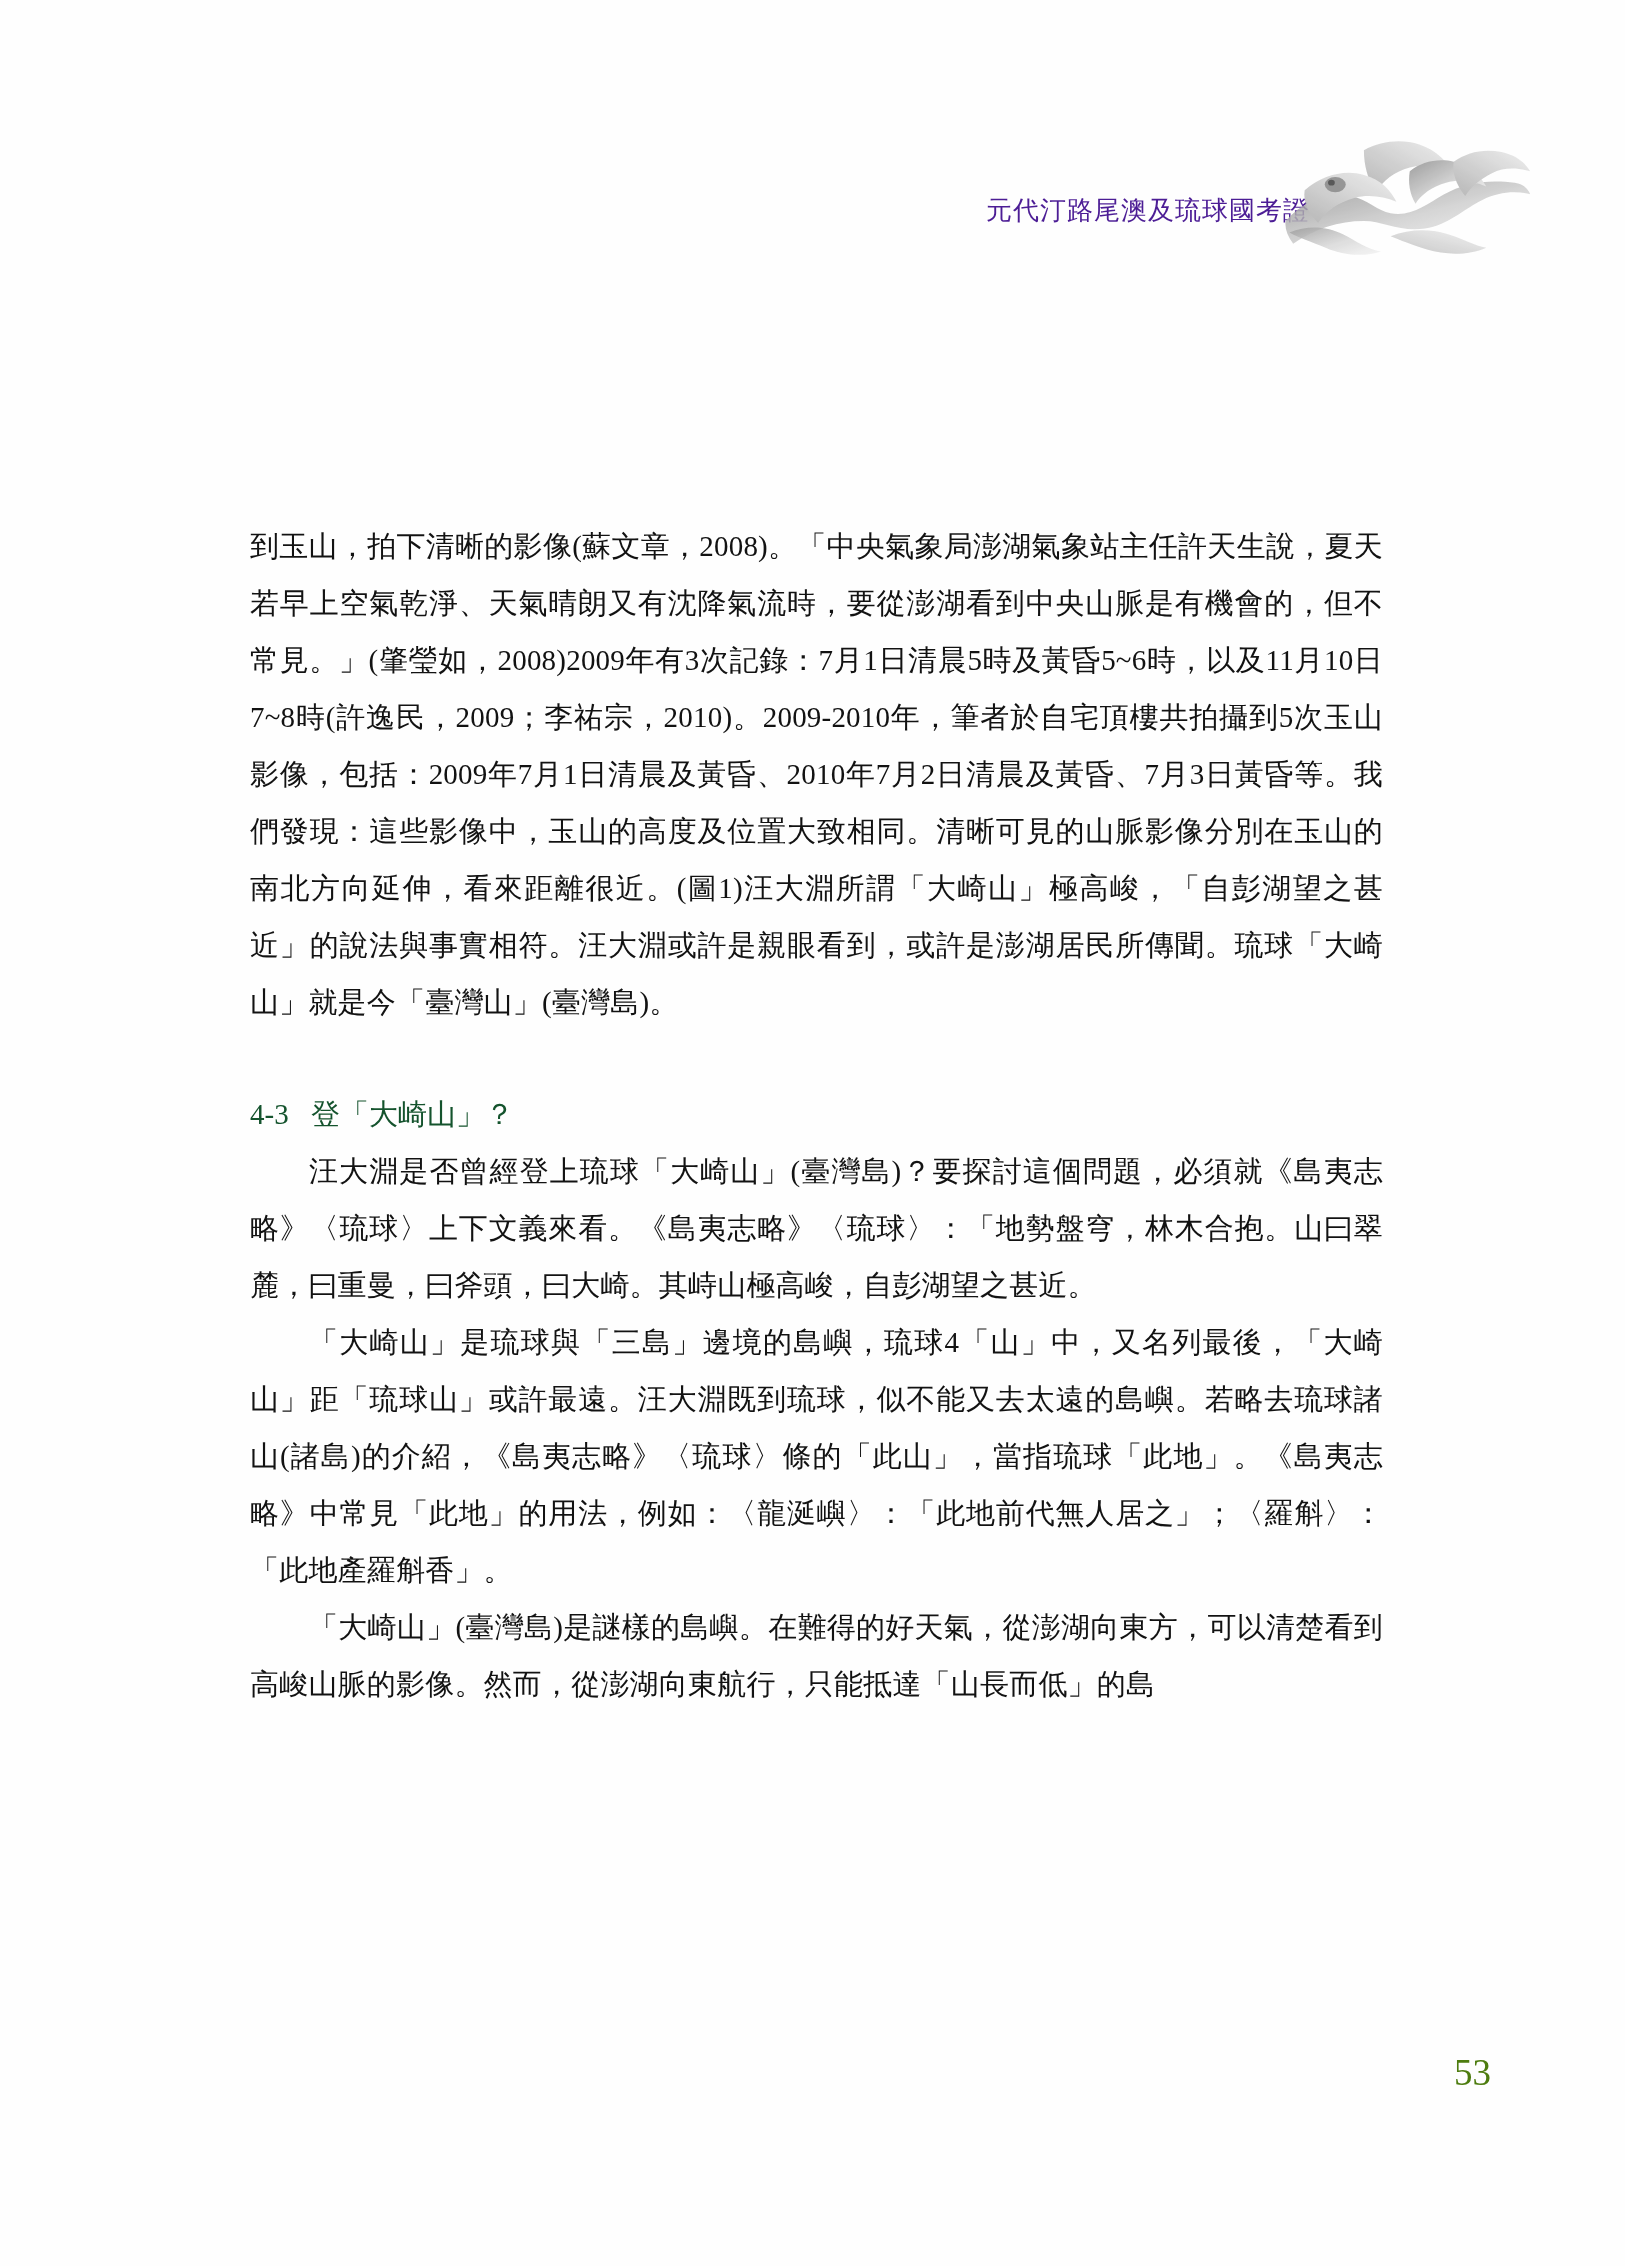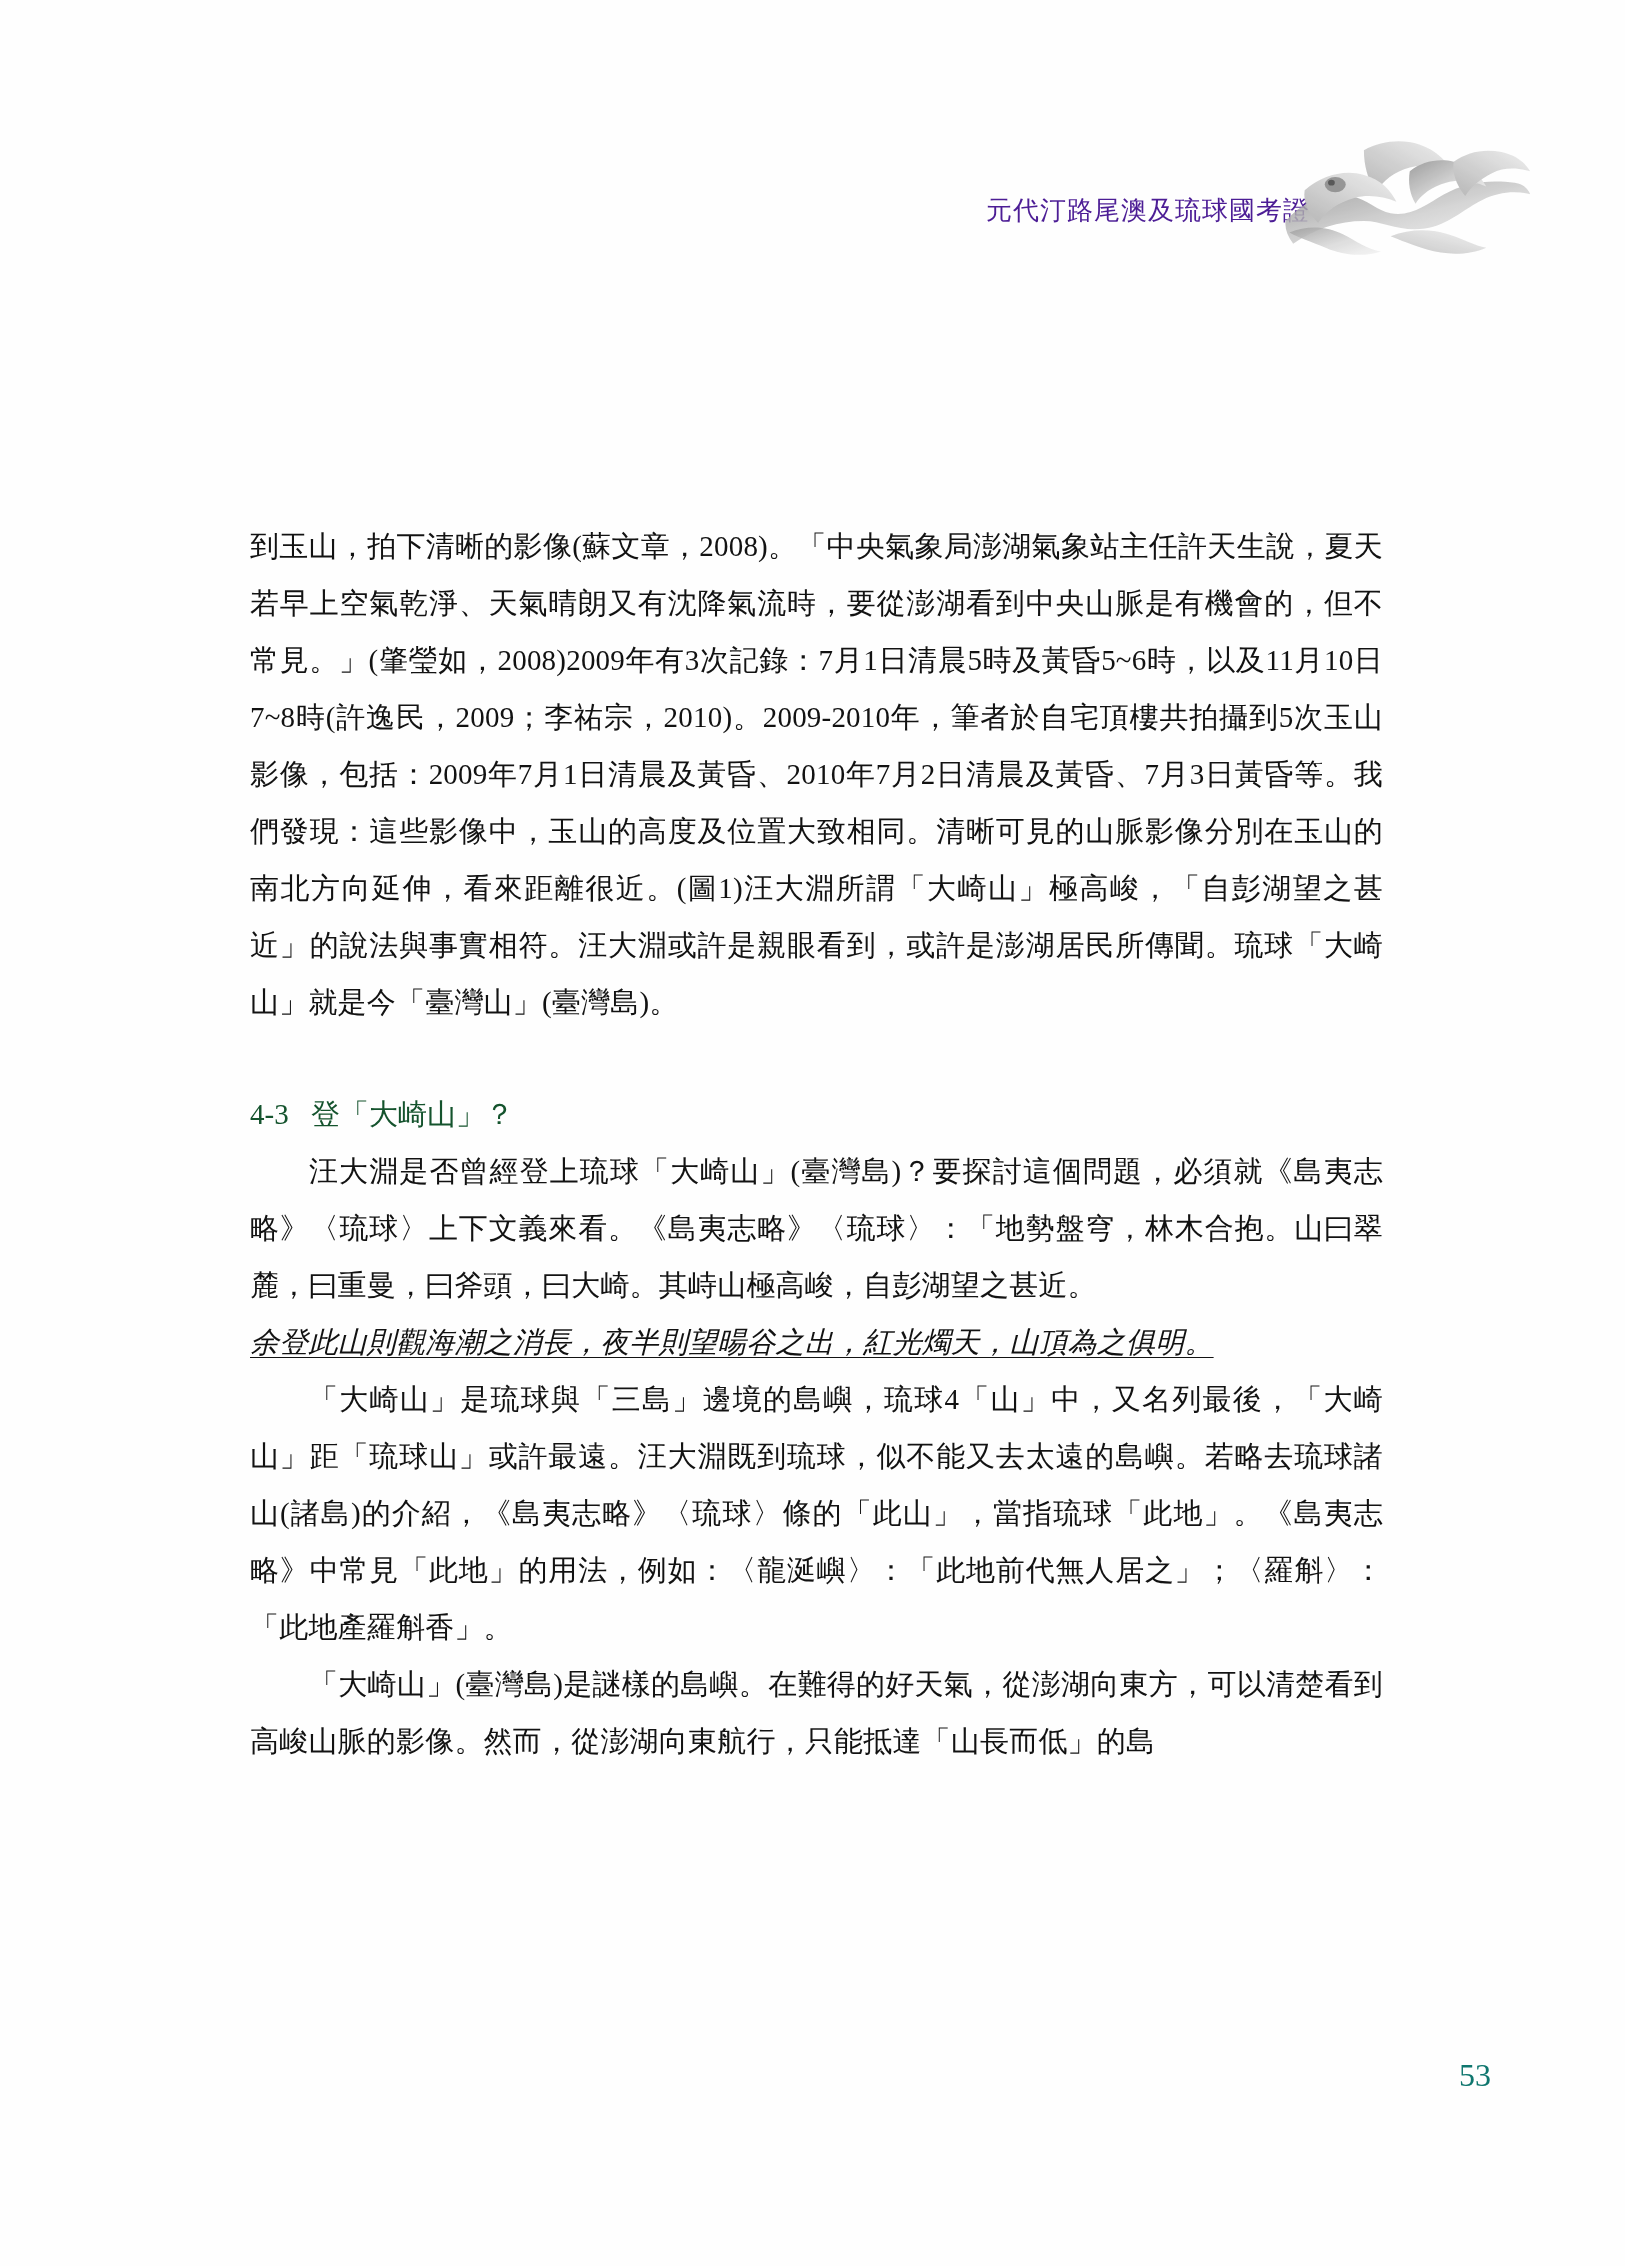--- a/index.html
+++ b/index.html
@@ -88,22 +88,22 @@
   .italicish {
     font-style: italic;
     font-family: "Liberation Serif", "DejaVu Serif", serif;
   }
 
   
   .page-number {
     position: absolute;
     right: 134px;
     bottom: 172px;
-    font-size: 32px;
-    color: #0f766e;
+    font-size: 37px;
+    color: #4d7c0f;
     font-family: "Liberation Serif", "DejaVu Serif", serif;
   }
 
   
   .para-block + .para-block { margin-top: 0; }
 </style>
 </head>
 <body>
 
 <div class="page">
@@ -142,21 +142,20 @@
     <div class="para-block">
       <p class="body">到玉山，拍下清晰的影像(蘇文章，2008)。「中央氣象局澎湖氣象站主任許天生說，夏天若早上空氣乾淨、天氣晴朗又有沈降氣流時，要從澎湖看到中央山脈是有機會的，但不常見。」(肇瑩如，2008)2009年有3次記錄：7月1日清晨5時及黃昏5~6時，以及11月10日7~8時(許逸民，2009；李祐宗，2010)。2009-2010年，筆者於自宅頂樓共拍攝到5次玉山影像，包括：2009年7月1日清晨及黃昏、2010年7月2日清晨及黃昏、7月3日黃昏等。我們發現：這些影像中，玉山的高度及位置大致相同。清晰可見的山脈影像分別在玉山的南北方向延伸，看來距離很近。(圖1)汪大淵所謂「大崎山」極高峻，「自彭湖望之甚近」的說法與事實相符。汪大淵或許是親眼看到，或許是澎湖居民所傳聞。琉球「大崎山」就是今「臺灣山」(臺灣島)。</p>
     </div>
 
     <div class="section-head">
       <span class="num">4-3</span><span>登「大崎山」？</span>
     </div>
 
     <div class="para-block">
       <p class="body indent">汪大淵是否曾經登上琉球「大崎山」(臺灣島)？要探討這個問題，必須就《島夷志略》〈琉球〉上下文義來看。《島夷志略》〈琉球〉：「地勢盤穹，林木合抱。山曰翠麓，曰重曼，曰斧頭，曰大崎。其峙山極高峻，自彭湖望之甚近。</p>
-      <p class="body"><span class="underline-seg italicish">余登此山則觀海潮之消長，夜半則望暘谷之出，紅光燭天，山頂為之俱明。</span></p>
     </div>
 
     <div class="para-block">
       <p class="body indent">「大崎山」是琉球與「三島」邊境的島嶼，琉球4「山」中，又名列最後，「大崎山」距「琉球山」或許最遠。汪大淵既到琉球，似不能又去太遠的島嶼。若略去琉球諸山(諸島)的介紹，《島夷志略》〈琉球〉條的「此山」，當指琉球「此地」。《島夷志略》中常見「此地」的用法，例如：〈龍涎嶼〉：「此地前代無人居之」；〈羅斛〉：「此地產羅斛香」。</p>
     </div>
 
     <div class="para-block">
       <p class="body indent">「大崎山」(臺灣島)是謎樣的島嶼。在難得的好天氣，從澎湖向東方，可以清楚看到高峻山脈的影像。然而，從澎湖向東航行，只能抵達「山長而低」的島</p>
     </div>
 

